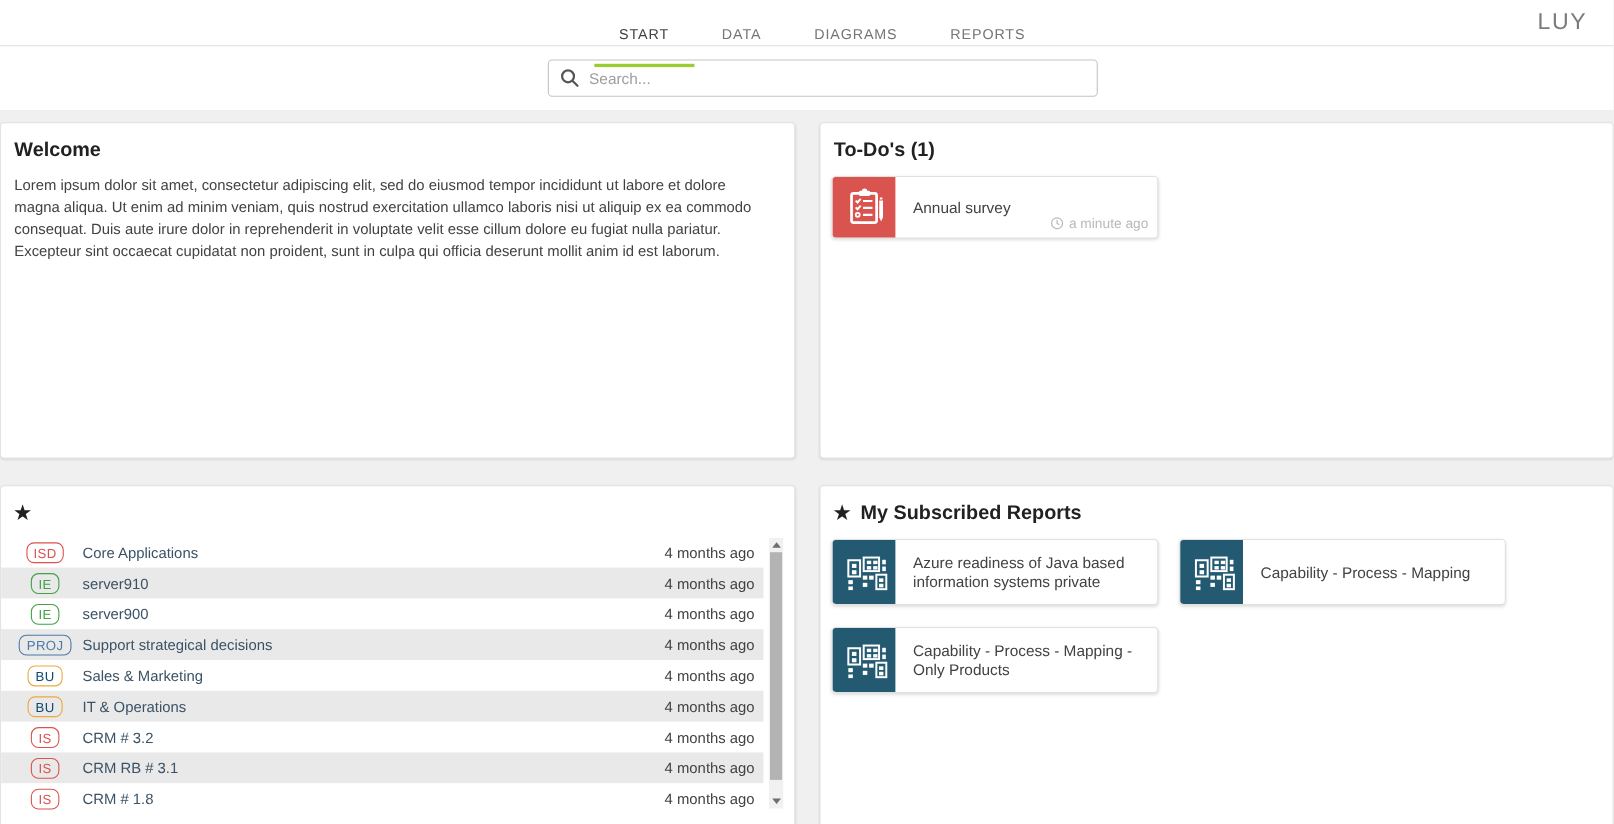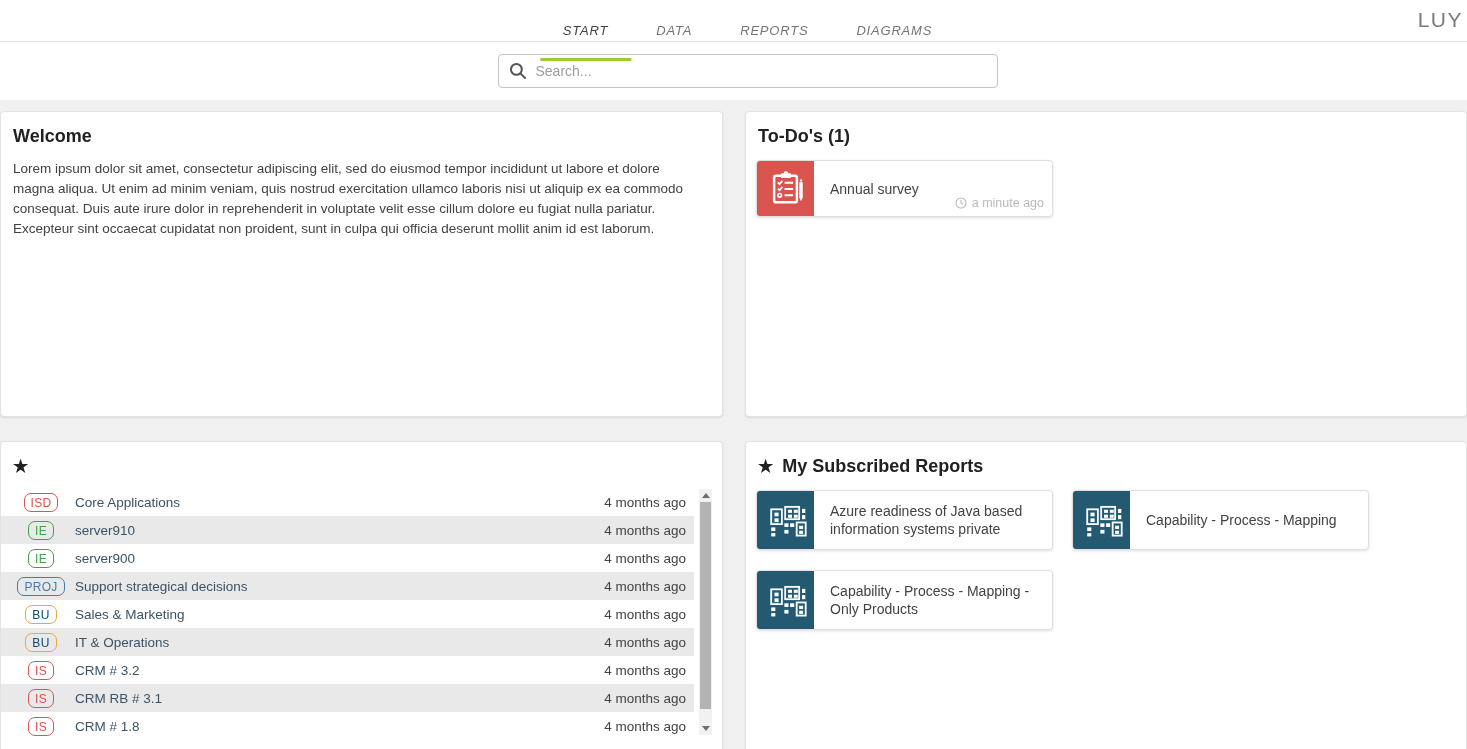--- a/index.html
+++ b/index.html
@@ -2,27 +2,27 @@
 <html><head>
 <meta charset="utf-8">
 <style>
   * { margin:0; padding:0; box-sizing:border-box; }
   html,body { width:1467px; height:749px; overflow:hidden;
     font-family:"Liberation Sans", sans-serif; background:#f0f0f0; }
 
   
   .topbar { height:42px; background:#fff; border-bottom:1px solid #e4e4e4; position:relative; }
   .nav { position:absolute; left:50%; transform:translateX(calc(-50% + 14px));
-         height:60px; display:flex;font-style:italic; }
+         height:60px; display:flex; }
   .tab { padding:0 24px; display:flex; align-items:center; font-size:13px;
          letter-spacing:.8px; color:#757575; position:relative; cursor:pointer; white-space:nowrap; }
   .tab.active { color:#424242; }
   .tab.active::after { content:""; position:absolute; left:1px; right:1px; bottom:-1px;
          height:3px; background:#9acd32; }
-  .logo { position:absolute; right:4px; top:8px; font-size:21px; color:#7b7b7b;
+  .logo { position:absolute; right:24px; top:8px; font-size:21px; color:#7b7b7b;
           letter-spacing:1.5px; font-weight:400; }
 
   
   .search-section { height:58px; background:#fff; display:flex; justify-content:center; }
   .search-box { margin-top:12px; margin-left:28px; width:500px; height:34px;
         border:1px solid #c4c4c4; border-radius:4px; background:#fff;
         display:flex; align-items:center; padding:0 10px; gap:9px; }
   .search-box input { border:none; outline:none; flex:1; font-size:14px; color:#424242;
         font-family:"Liberation Sans", sans-serif; background:transparent; }
   .search-box input::placeholder { color:#9e9e9e; }
@@ -89,25 +89,25 @@
 
       <div class="tab active">
         <span>START</span>
       </div>
 
       <div class="tab">
         <span>DATA</span>
       </div>
 
       <div class="tab">
+        <span>DIAGRAMS</span>
+      </div>
+
+      <div class="tab">
         <span>REPORTS</span>
-      </div>
-
-      <div class="tab">
-        <span>DIAGRAMS</span>
       </div>
 
     </nav>
   <div class="logo">LUY</div>
 </header>
 
 <section class="search-section">
   <div class="search-box">
     <svg width="18" height="18" viewBox="0 0 18 18">
       <circle cx="7.4" cy="7.4" r="5.4" fill="none" stroke="#555" stroke-width="2"></circle>

